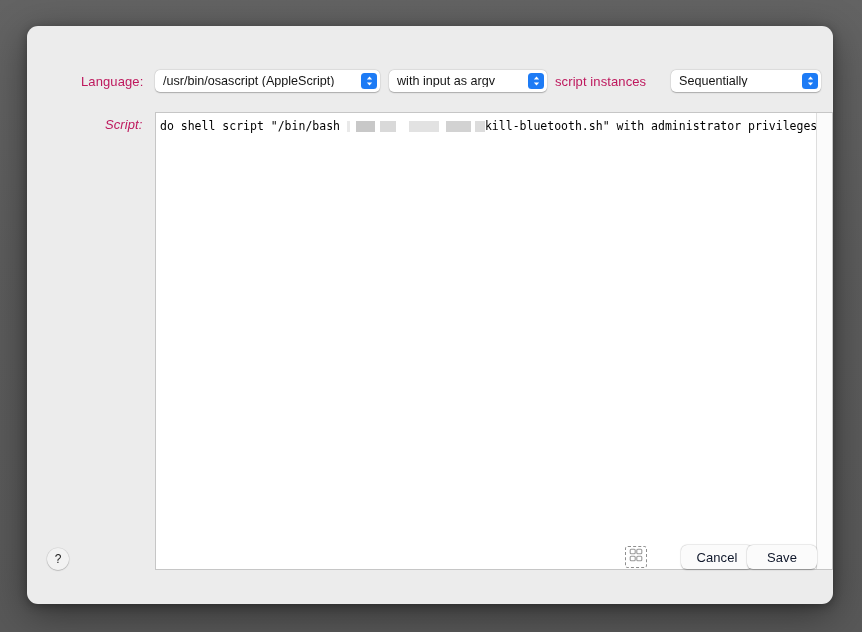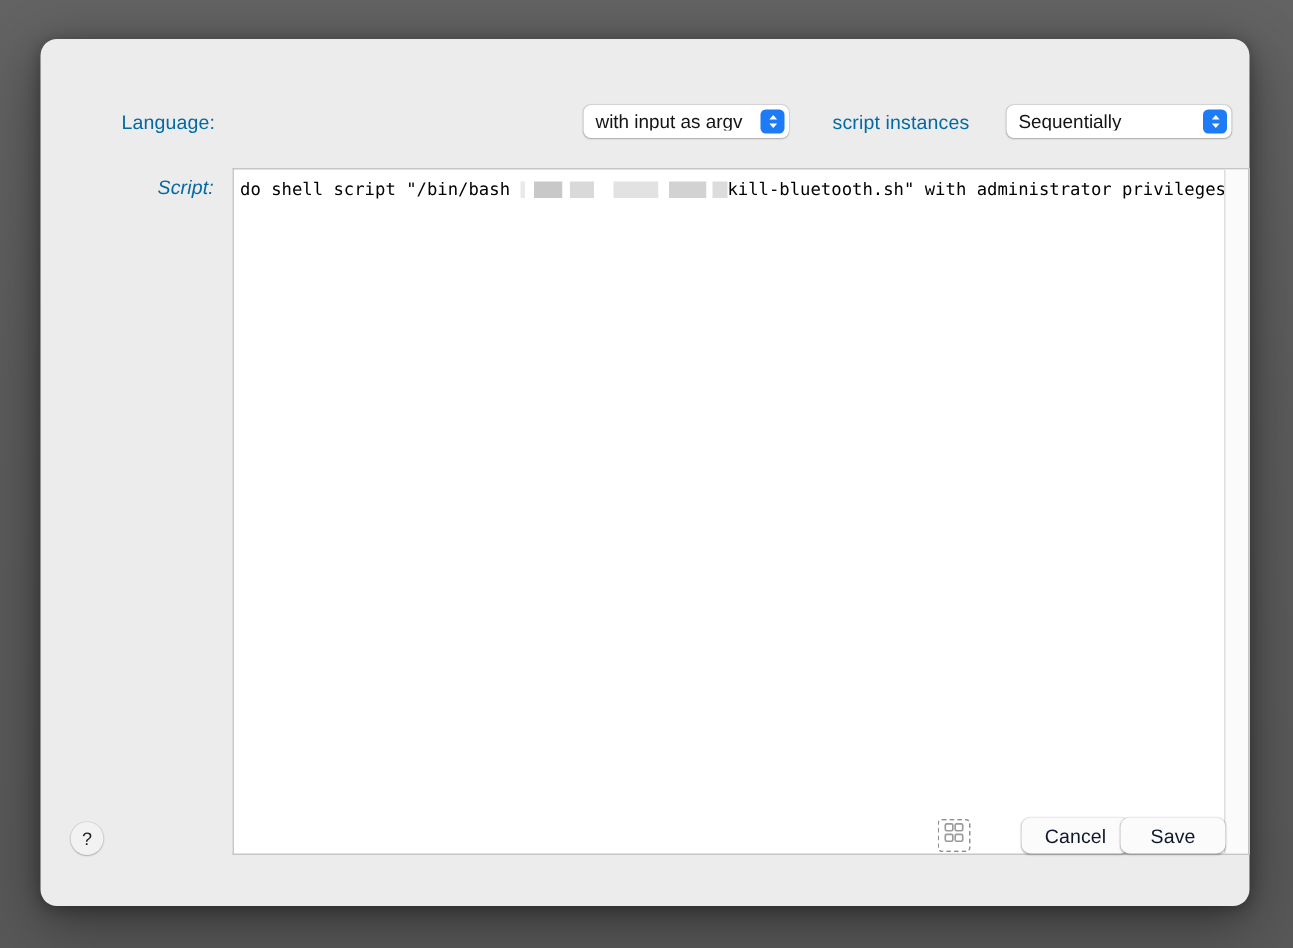--- a/index.html
+++ b/index.html
@@ -41,21 +41,21 @@
     position: absolute;
     left: 0;
     top: 0;
     width: 806px;
     height: 58px;
   }
 
   .field-label {
     position: absolute;
     font-size: 13px;
-    color: #0369a1;
+    color: #be185d;
     letter-spacing: 0.1px;
     white-space: nowrap;
   }
 
   #language-label {
     left: 54px;
     top: 48px;
   }
 
   #script-label {
@@ -105,21 +105,21 @@
 
   #language-popup {
     left: 128px;
     top: 44px;
     width: 225px;
   }
 
   #input-popup {
     left: 362px;
     top: 44px;
-    width: 137px;
+    width: 158px;
   }
 
   #running-instances-label {
     left: 528px;
     top: 48px;
   }
 
   #instances-popup {
     left: 644px;
     top: 44px;
@@ -267,20 +267,29 @@
 <body>
 
 <div id="desktop-backdrop"></div>
 
 <div id="dialog">
 
   <div id="config-row">
 
     <div class="field-label" id="language-label">Language:</div>
 
+    <div class="popup-button" id="language-popup">
+      <span class="popup-text">/usr/bin/osascript (AppleScript)</span>
+      <span class="stepper">
+        <svg width="11" height="12" viewBox="0 0 11 12" aria-hidden="true">
+          <path d="M5.5 1.6 L8.1 4.6 L2.9 4.6 Z" fill="#ffffff"></path>
+          <path d="M5.5 10.4 L2.9 7.4 L8.1 7.4 Z" fill="#ffffff"></path>
+        </svg>
+      </span>
+    </div>
 
     <div class="popup-button" id="input-popup">
       <span class="popup-text">with input as argv</span>
       <span class="stepper">
         <svg width="11" height="12" viewBox="0 0 11 12" aria-hidden="true">
           <path d="M5.5 1.6 L8.1 4.6 L2.9 4.6 Z" fill="#ffffff"></path>
           <path d="M5.5 10.4 L2.9 7.4 L8.1 7.4 Z" fill="#ffffff"></path>
         </svg>
       </span>
     </div>

